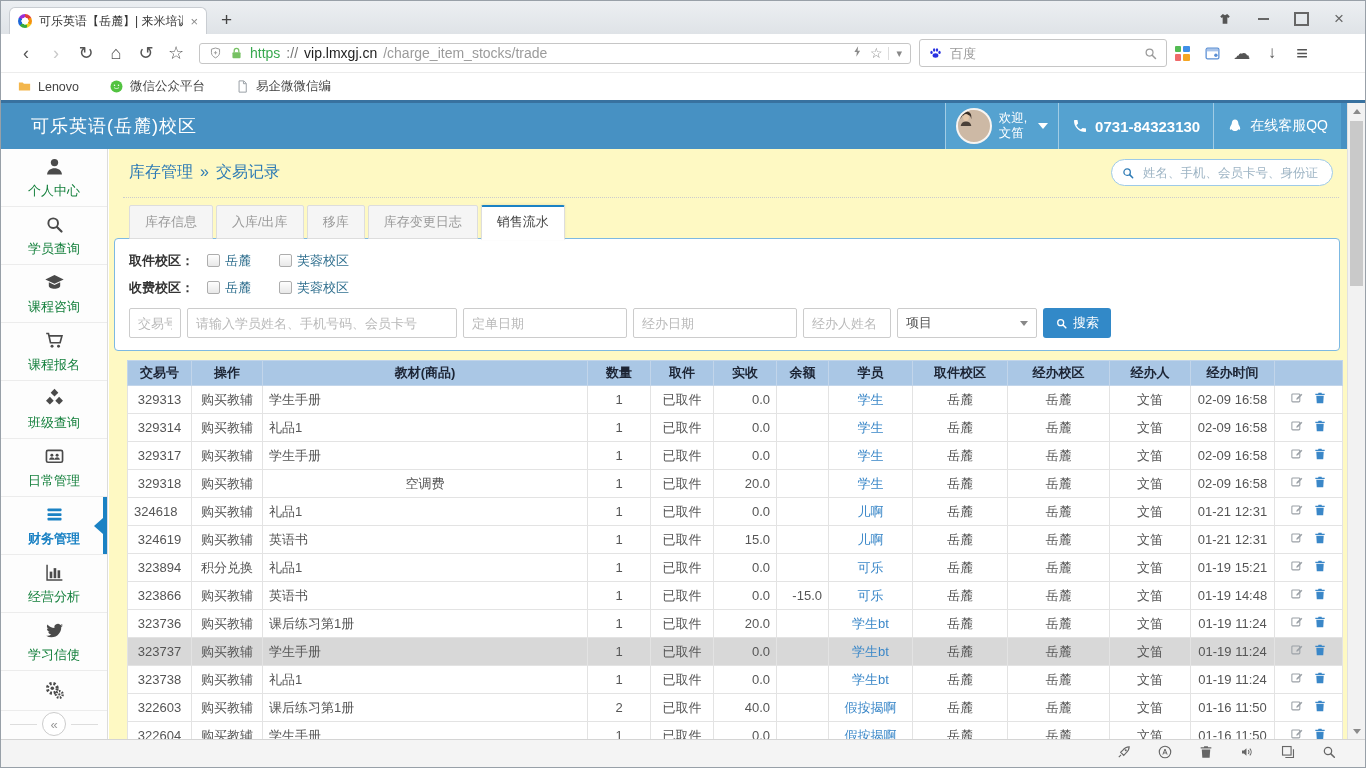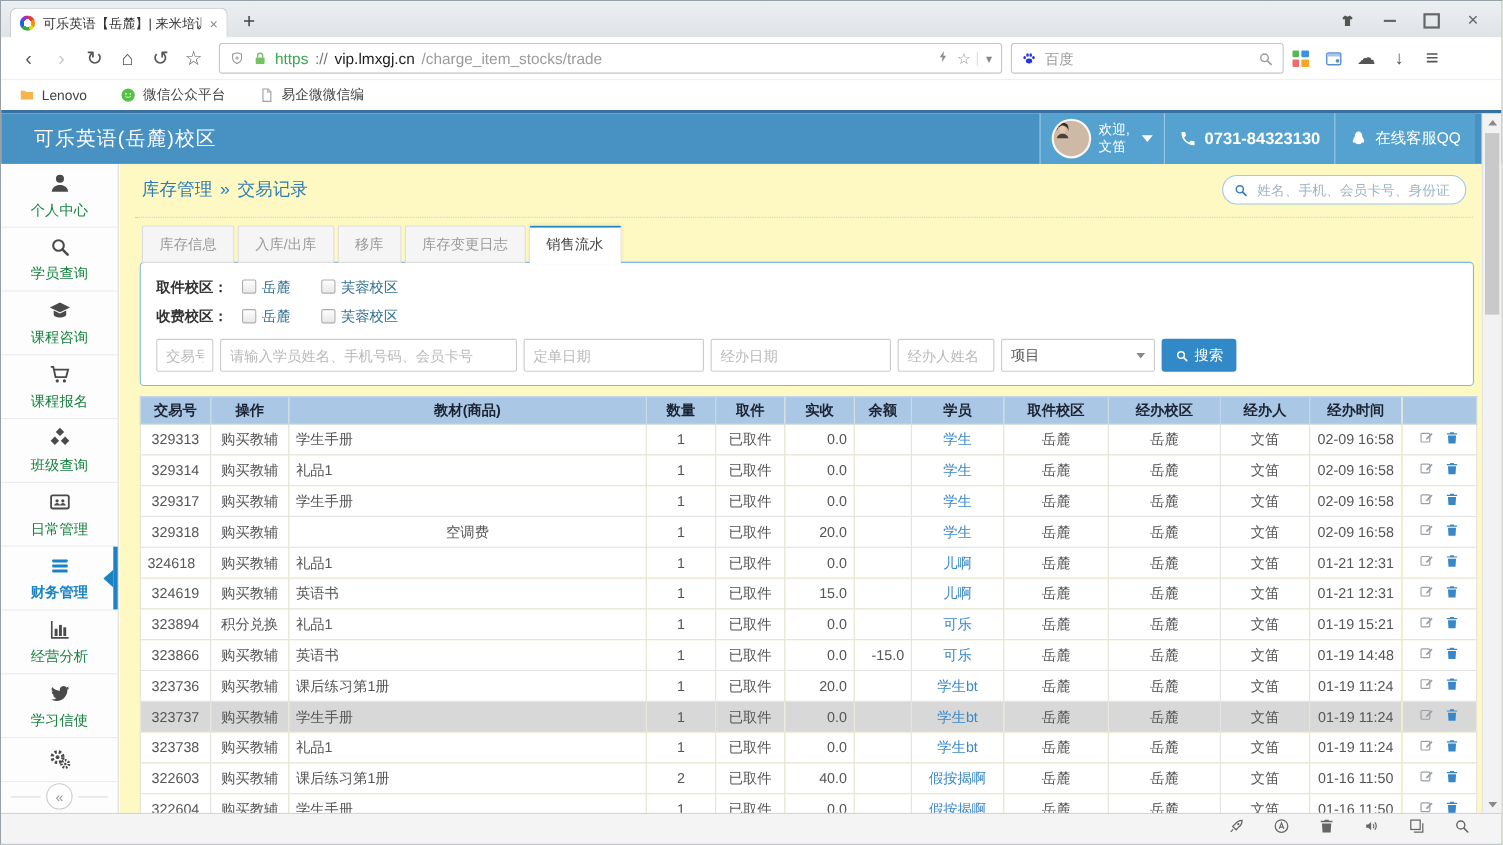--- a/index.html
+++ b/index.html
@@ -18,21 +18,21 @@
   .wc{width:28px;height:22px;display:flex;align-items:center;justify-content:center;color:#555;cursor:pointer}
   .wc svg{width:14px;height:14px}
   .wc-min::before{content:"";width:11px;height:2px;background:#666}
   .wc-max::before{content:"";width:11px;height:10px;border:2px solid #666}
   .wc-close{font-size:17px;color:#666}
 
   
   .toolbar{position:absolute;top:33px;left:0;right:0;height:39px;background:#fff;display:flex;align-items:center;padding:0 10px;border-bottom:1px solid #ececec}
   .navbtn{width:30px;text-align:center;font-size:18px;color:#555;cursor:pointer;flex:none}
   .navbtn.disabled{color:#c9c9c9}
-  .urlbar{flex:1;max-width:712px;height:28px;border:1px solid #c6c6c6;border-radius:3px;display:flex;align-items:center;padding:0 8px;gap:6px;margin:0 8px;font-size:14px}
+  .urlbar{flex:1;max-width:712px;height:21px;border:1px solid #c6c6c6;border-radius:3px;display:flex;align-items:center;padding:0 8px;gap:6px;margin:0 8px;font-size:14px}
   .urlbar svg{width:15px;height:15px;flex:none}
   .u-scheme{color:#38a84f}.u-sep{color:#777}.u-host{color:#1d1d1d}.u-path{color:#9b9b9b}
   .u-spacer{flex:1}
   .url-ico{color:#8a8a8a;font-size:14px;cursor:pointer}
   .url-ico svg{width:13px;height:13px}
   .url-drop{border-left:1px solid #ddd;padding-left:7px;color:#888;cursor:pointer;font-size:11px}
   .searchbox{width:248px;height:28px;border:1px solid #c6c6c6;border-radius:3px;display:flex;align-items:center;padding:0 8px;gap:7px;flex:none}
   .searchbox svg{width:15px;height:15px;flex:none}
   .searchbox input{border:none;outline:none;flex:1;min-width:0;font-size:13px;color:#333;font-family:inherit}
   .searchbox input::placeholder{color:#9a9a9a}
@@ -83,21 +83,21 @@
   .breadcrumb{font-size:16px;color:#2e7bb5}
   .crumb-sep{margin:0 7px}
   .member-search{position:relative}
   .member-search input{width:222px;height:27px;border:1px solid #9ecae8;border-radius:14px;padding:0 10px 0 31px;font-size:12.5px;color:#555;outline:none;font-family:inherit}
   .member-search input::placeholder{color:#9db4c4}
   .member-search svg{position:absolute;left:10px;top:50%;transform:translateY(-50%);width:14px;height:14px;color:#2e7bb5}
   .dotline{border-top:1px dotted #ccc;margin:0 8px 0 14px}
   .tabs{display:flex;margin:7px 0 0 20px;position:relative;z-index:2}
   .tabitem{padding:7px 15px;font-size:13px;color:#999;background:#f5f5f5;border:1px solid #ddd;margin-right:3px;border-radius:2px 2px 0 0;cursor:pointer}
   .tabitem.active{background:#fff;color:#444;border-top:2px solid #1b82c4;border-bottom:1px solid #fff;margin-bottom:-1px;padding-top:6px;box-shadow:0 -1px 3px rgba(0,0,0,.07)}
-  .fpanel{border:1px solid #7db9e2;border-radius:4px;margin:-1px 7px 0 18px;padding:8px 14px 12px;position:relative;z-index:1;background:#fff}
+  .fpanel{border:1px solid #7db9e2;border-radius:4px;margin:-1px 7px 0 5px;padding:8px 14px 12px;position:relative;z-index:1;background:#fff}
   .frow{display:flex;align-items:center;height:27px}
   .flabel{font-size:13px;font-weight:bold;color:#333;width:78px;flex:none}
   .cbwrap{display:flex;align-items:center}
   .cb{width:13px;height:13px;border:1px solid #adadad;background:linear-gradient(#fefefe,#e8e8e8);border-radius:2px;margin-right:5px;cursor:pointer;flex:none}
   .cbl{font-size:13px;color:#31708f;margin-right:28px}
   .inrow{display:flex;align-items:center;margin-top:7px;gap:6px}
   .fin{height:30px;border:1px solid #ccc;border-radius:2px;padding:0 8px;font-size:13px;color:#555;outline:none;background:#fff;font-family:inherit}
   .fin::placeholder{color:#b9b9b9}
   .fselect{width:140px;height:30px;border:1px solid #ccc;border-radius:2px;display:flex;align-items:center;justify-content:space-between;padding:0 8px;font-size:13px;color:#555;background:#fff;cursor:pointer}
   .sel-caret{width:0;height:0;border-left:4px solid transparent;border-right:4px solid transparent;border-top:5px solid #888}

